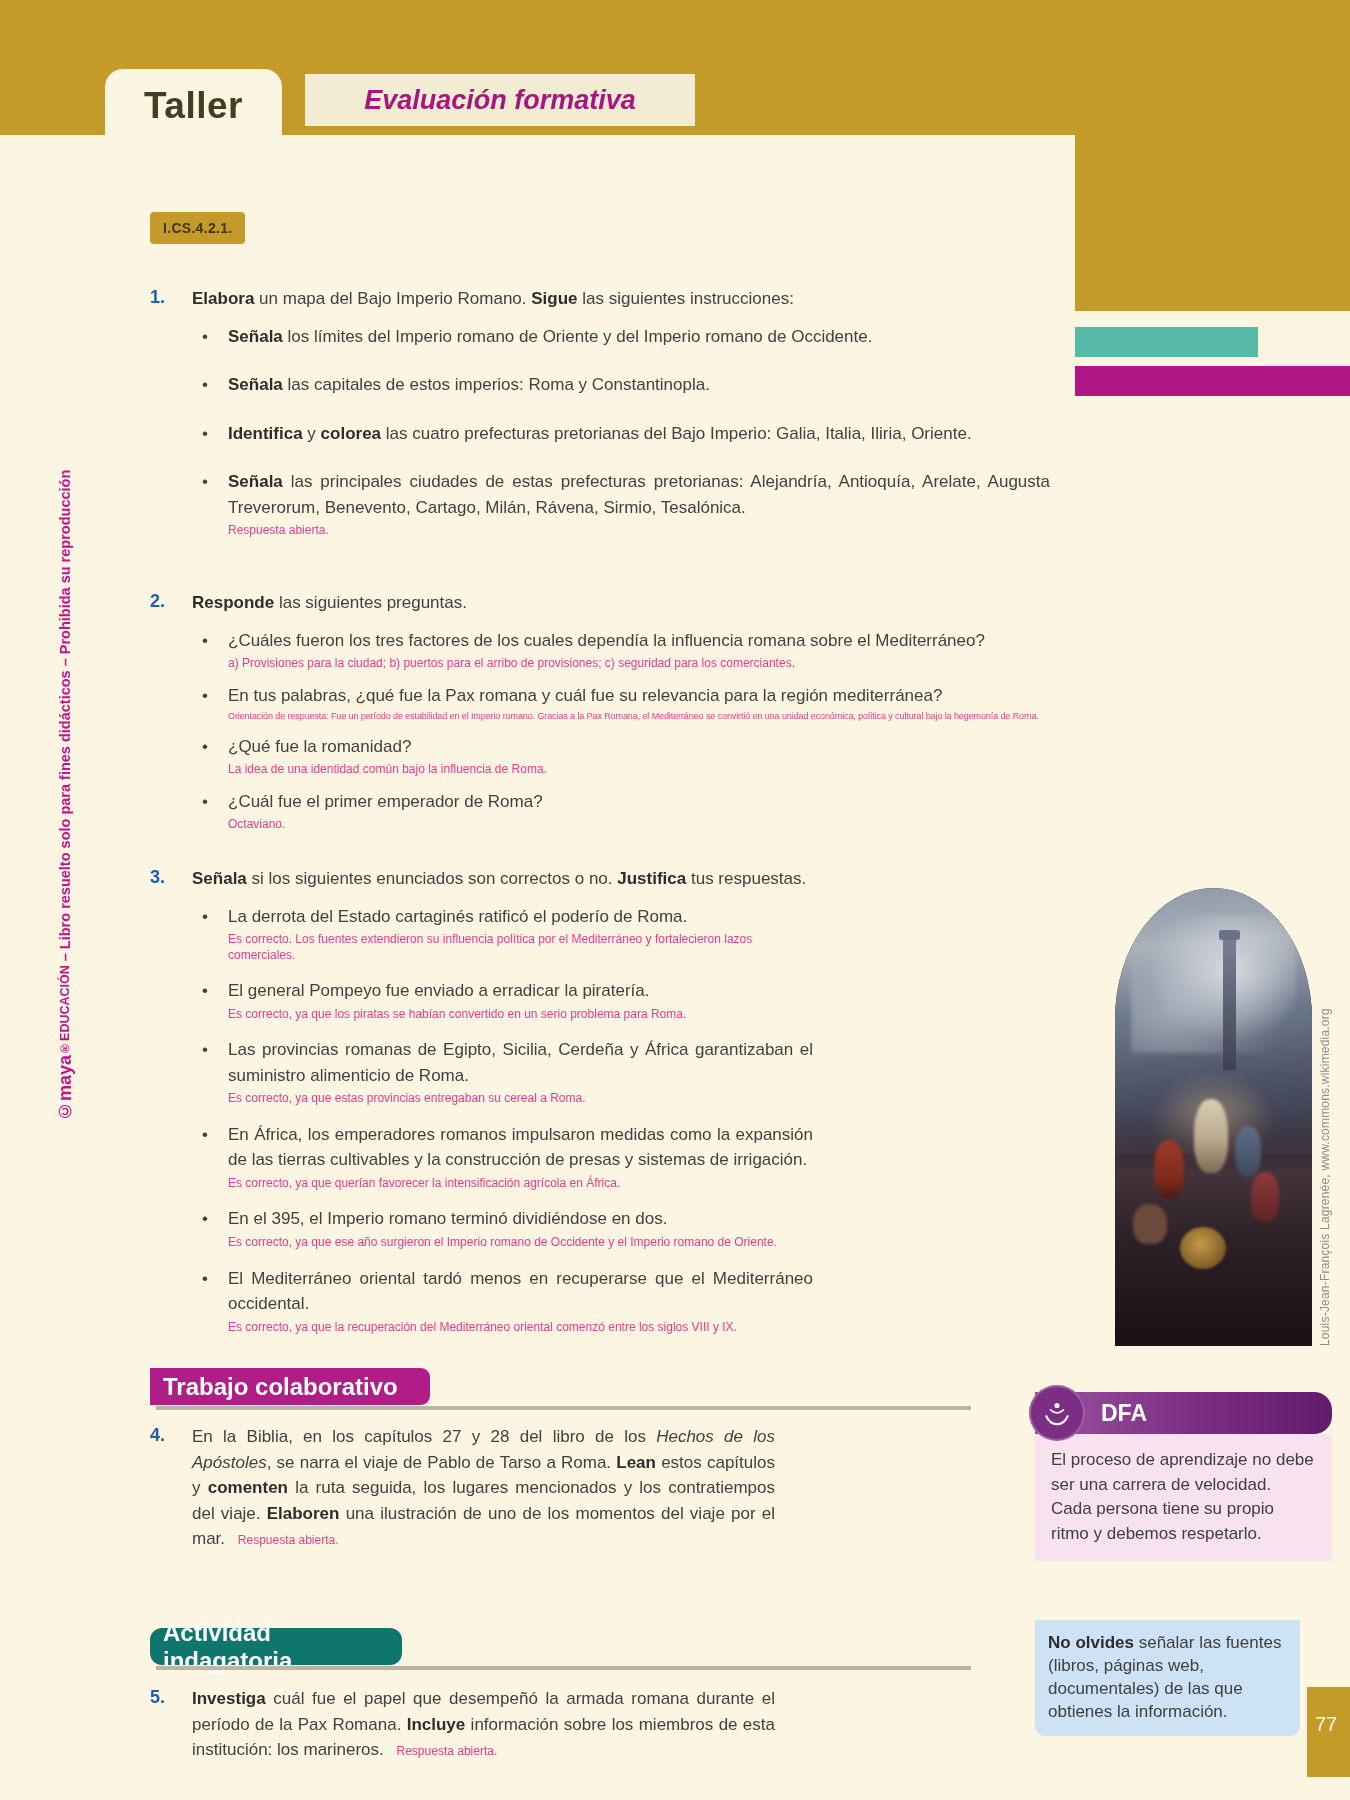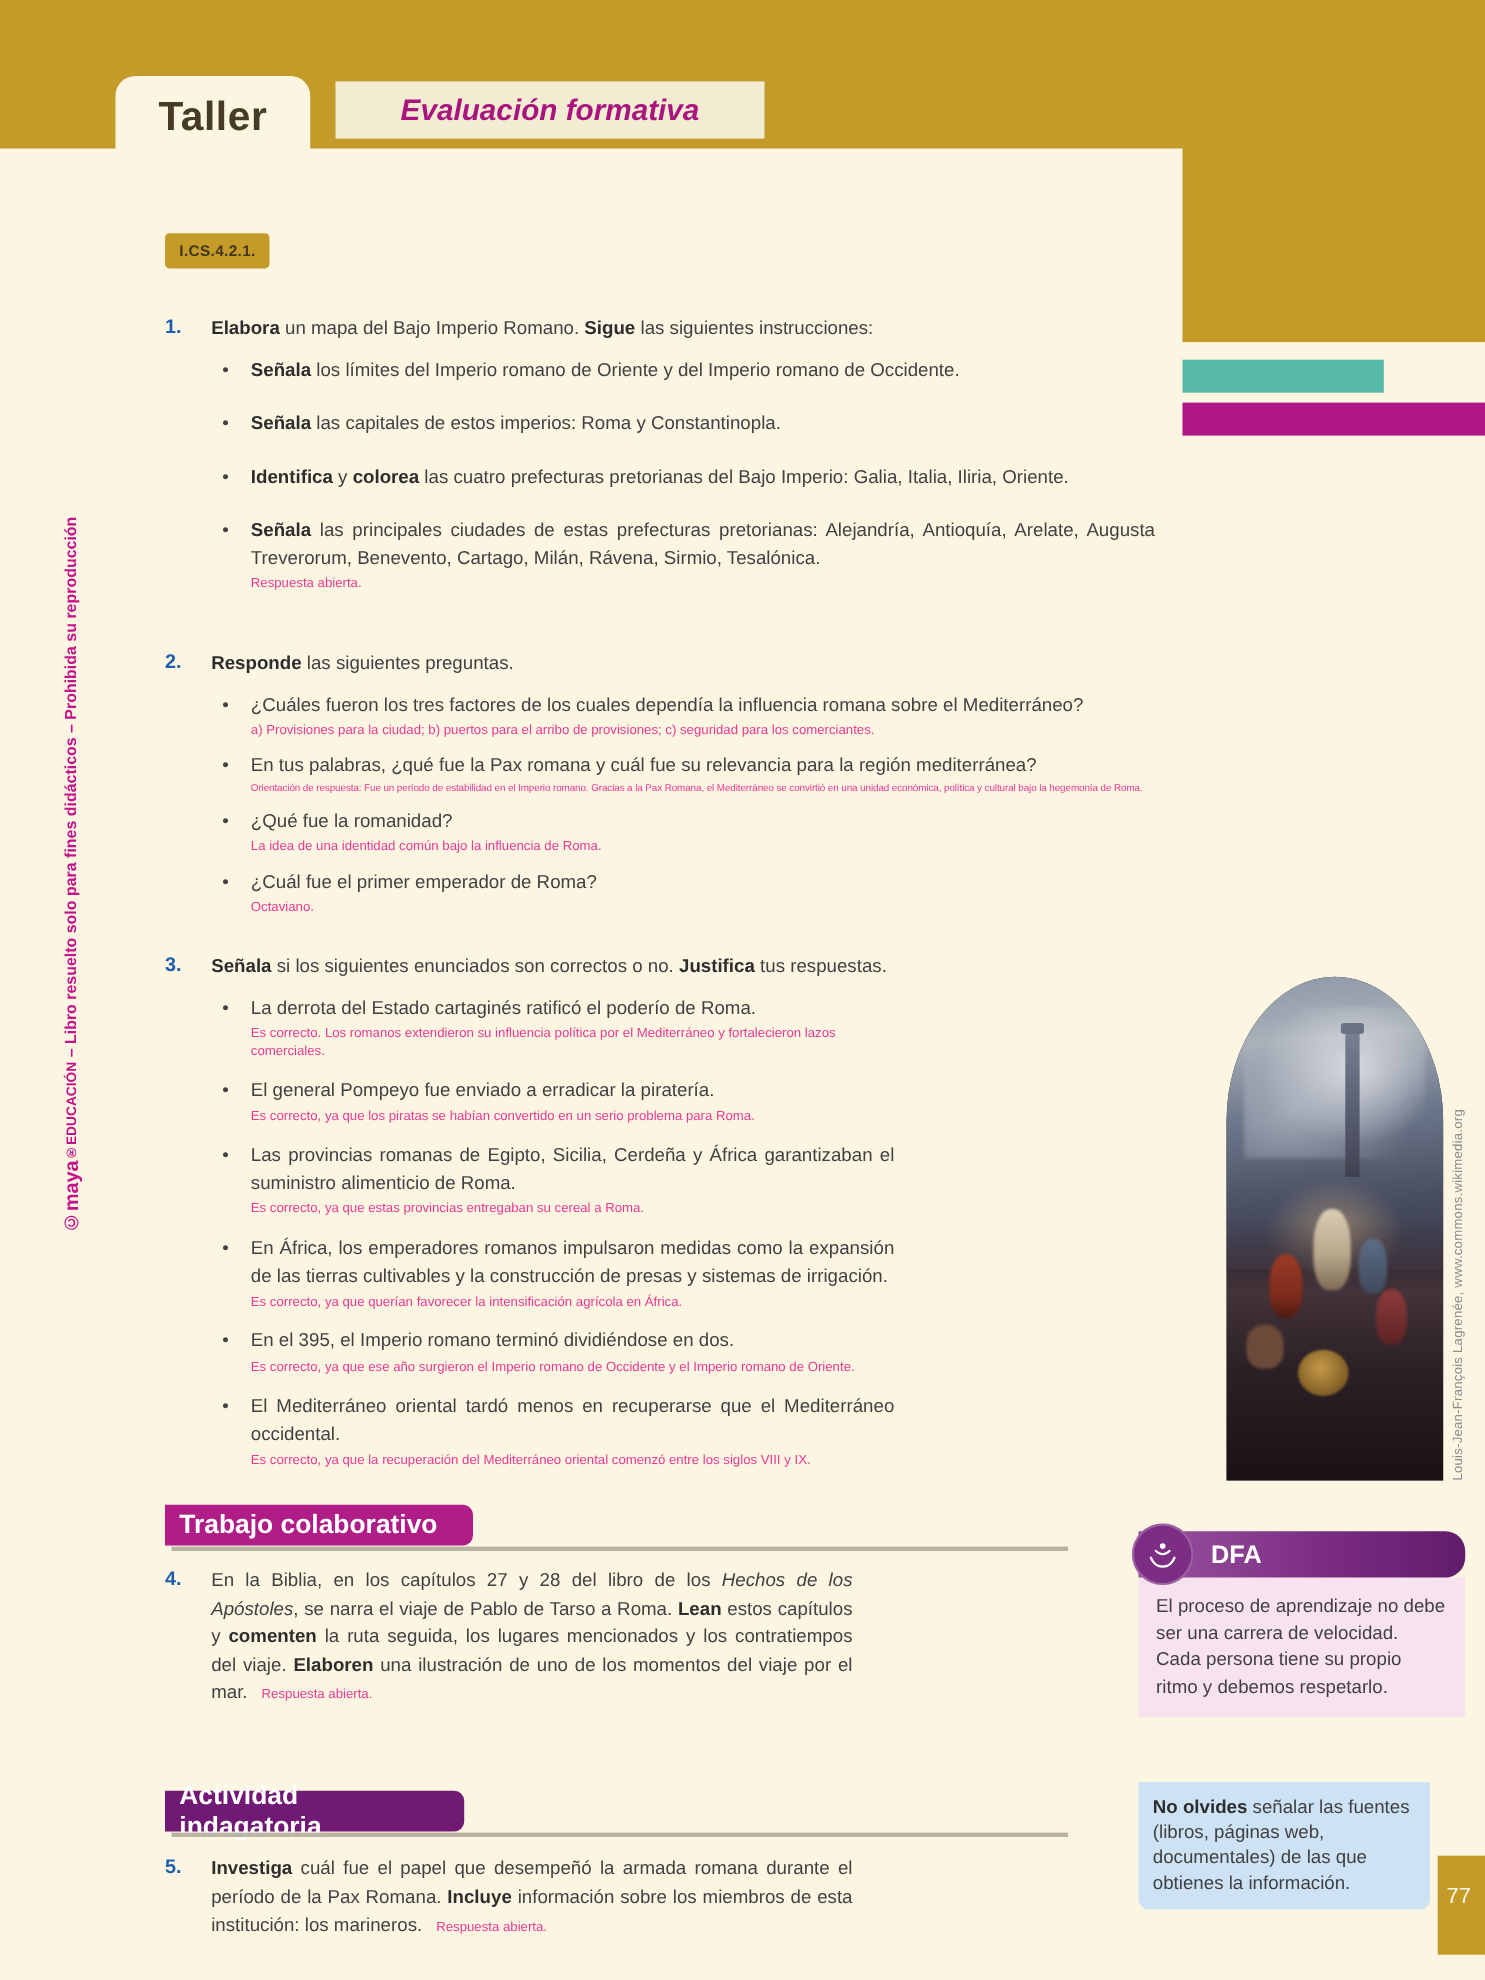--- a/index.html
+++ b/index.html
@@ -69,21 +69,21 @@
   .banner {
     position:absolute; height:37px; display:flex; align-items:center;
     padding:0 20px 0 13px; font-size:24px; font-weight:bold; color:#fff;
     border-radius:0 9px 9px 0;
   }
   .banner::after {
     content:""; position:absolute; left:6px; top:calc(100% + 1px);
     width:815px; height:4px; background:rgba(120,115,96,.5);
   }
   .banner-magenta { left:150px; top:1368px; width:280px; background:#b01d87; }
-  .banner-blue    { left:150px; top:1628px; width:272px; background:#701a75; }
+  .banner-blue    { left:150px; top:1628px; width:252px; background:#0f766e;border-radius:12px; }
 
   
   .dfa { position:absolute; left:1035px; top:1392px; width:297px; }
   .dfa-header {
     position:relative; height:42px;
     background:linear-gradient(90deg,#9a539e 0%,#7c2d84 55%,#611c6b 100%);
     border-radius:0 18px 18px 0; display:flex; align-items:center;
     padding-left:66px; font-size:23px; font-weight:bold; color:#fff;
   }
   .dfa-circle {
@@ -223,21 +223,21 @@
     </div>
   </section>
 
   <section class="exercise" id="ex3">
     <div class="num">3.</div>
     <div class="ex-body">
       <p class="q intro"><b>Señala</b><span> si los siguientes enunciados son correctos o no. </span><b>Justifica</b><span> tus respuestas.</span></p>
       <ul class="bullets">
         <li class="bullet">
           <p class="q narrow">La derrota del Estado cartaginés ratificó el poderío de Roma.</p>
-          <p class="ans narrow">Es correcto. Los romanos extendieron su influencia política por el Mediterráneo y fortalecieron lazos comerciales.</p>
+          <p class="ans narrow">Es correcto. Los fuentes extendieron su influencia política por el Mediterráneo y fortalecieron lazos comerciales.</p>
         </li>
         <li class="bullet">
           <p class="q narrow">El general Pompeyo fue enviado a erradicar la piratería.</p>
           <p class="ans narrow">Es correcto, ya que los piratas se habían convertido en un serio problema para Roma.</p>
         </li>
         <li class="bullet">
           <p class="q narrow">Las provincias romanas de Egipto, Sicilia, Cerdeña y África garantizaban el suministro alimenticio de Roma.</p>
           <p class="ans narrow">Es correcto, ya que estas provincias entregaban su cereal a Roma.</p>
         </li>
         <li class="bullet">

